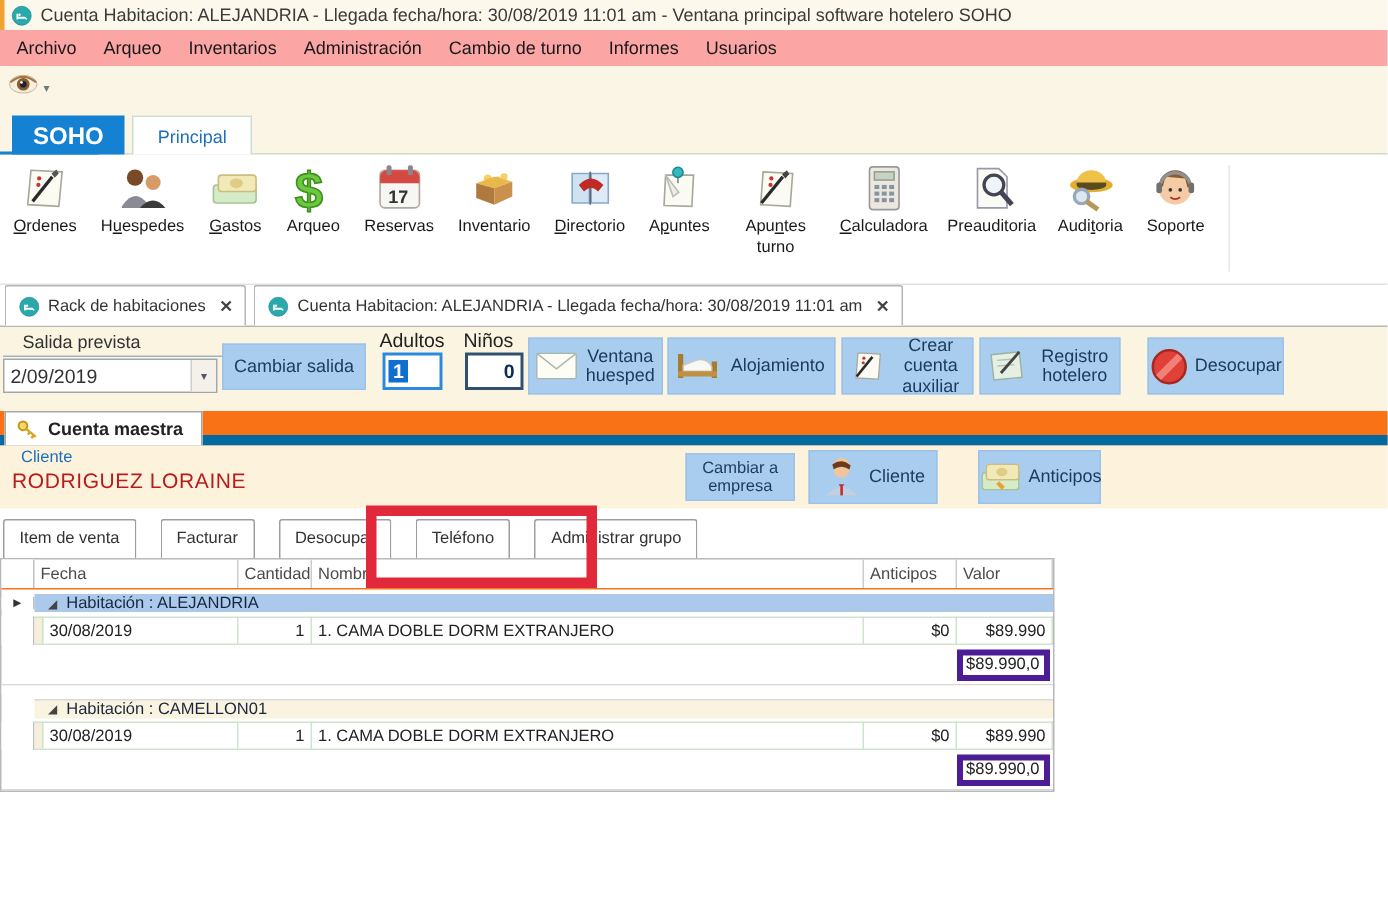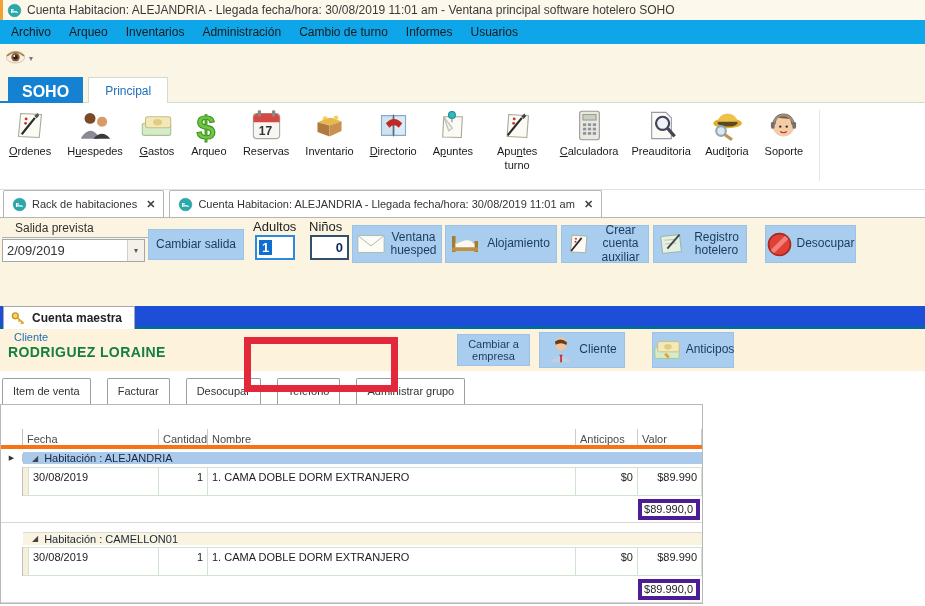--- a/index.html
+++ b/index.html
@@ -6,21 +6,21 @@
   html,body { width:925px; height:606px; }
   body { font-family:"Liberation Sans", sans-serif; background:#fff; position:relative; overflow:hidden; }
   #app { width:925px; height:606px; position:relative; background:#fff; }
 
   
   .titlebar { height:20px; background:#fdf8ec; border-left:3px solid #f0a233; display:flex; align-items:center; gap:5px; padding-left:4px; }
   .titlebar .app-ico svg { width:15px; height:15px; display:block; }
   .titlebar .title-text { font-size:12px; color:#3a3a3a; white-space:nowrap; }
 
   
-  .menubar { height:24px; background:#0ea5e9; display:flex; align-items:center; padding-left:2px; }
+  .menubar { height:24px; background:#fca5a5; display:flex; align-items:center; padding-left:2px; }
   .menu-item { font-size:12px; color:#1a1a1a; padding:4px 9px; cursor:default; }
 
   
   .quickbar { height:28px; background:#fbf5e6; display:flex; align-items:center; padding-left:5px; gap:3px; }
   .quickbar svg { width:21px; height:21px; }
   .quickbar .caret { font-size:8px; color:#777; }
 
   
   .ribbon-tabs { height:31px; background:#fbf5e6; display:flex; align-items:flex-end; padding-left:8px; position:relative; }
   .ribbon-tabs::after { content:""; position:absolute; left:0; right:0; bottom:0; height:1px; background:#cddfca; }
@@ -55,52 +55,52 @@
   .num-input { position:absolute; background:#fff; font-size:13px; font-weight:bold; color:#0a2a5c; display:flex; align-items:center; }
   #adultos-label { left:253px; top:1px; } 
   #adultos-input { left:255px; top:17px; width:40px; height:25px; border:2px solid #2b8ae0; padding-left:2px; }
   #adultos-input .sel { background:#0f6fd0; color:#fff; padding:0 3px; }
   #ninos-label { left:309px; top:1px; }
   #ninos-input { left:310px; top:17px; width:39px; height:25px; border:2px solid #30506e; justify-content:flex-end; padding-right:4px; }
   .ctrl-btn { position:absolute; top:7px; height:38px; gap:3px; padding:0 3px; }
   .ctrl-btn svg { flex:0 0 auto; }
 
   
-  .maestra-row { background:#1d4ed8; height:23px; border-bottom:3px solid #0369a1; position:relative;margin-top:32px; }
+  .maestra-row { background:#f97316; height:23px; border-bottom:7px solid #0369a1; position:relative; }
   .maestra-tab { position:absolute; left:3px; top:0; height:23px; display:flex; align-items:center; gap:5px; padding:0 12px 0 6px; border:1px solid #a8a8a8; border-bottom:none; background:#fff; }
   .maestra-tab svg { width:17px; height:17px; }
   .maestra-tab .mlabel { font-size:12px; font-weight:bold; color:#222; }
 
   
   .cliente-strip { background:#fdf3dc; height:42px; position:relative; }
   .cliente-label { position:absolute; left:14px; top:2px; font-size:11px; color:#1e6fba; }
-  .cliente-name { position:absolute; left:8px; top:15px; font-size:14px; color:#15803d; letter-spacing:0.4px;font-weight:bold; }
+  .cliente-name { position:absolute; left:8px; top:15px; font-size:14px; color:#b91c1c; letter-spacing:0.4px; }
   .acct-btn { position:absolute; gap:4px; }
   #btn-cambiar-empresa { left:457px; top:5px; width:73px; height:32px; font-size:11px; }
   #btn-cliente { left:539px; top:3px; width:86px; height:36px; }
   #btn-anticipos { left:652px; top:3px; width:82px; height:36px; }
 
   
   .tabs-row { background:#fff; height:33px; display:flex; align-items:flex-end; padding-left:2px; position:relative; }
   .acct-tab { border:1px solid #9e9e9e; border-bottom:none; border-radius:2px 2px 0 0; background:#fff; font-size:11px; color:#333; height:26px; padding:6px 10px 0; margin-right:16px; white-space:nowrap; }
   .acct-tab.active { height:31px; padding-top:9px; z-index:2; }
 
   
   .grid { width:703px; border:1px solid #b8b8b8; background:#fff; font-size:11px; color:#222; }
   .g-row { display:flex; }
   .cell { overflow:hidden; white-space:nowrap; }
   .ind { width:22px; flex:0 0 22px; background:#fff; border-right:1px solid #c0c0c0; display:flex; align-items:center; justify-content:center; font-size:7px; color:#333; }
-  .g-header { height:20px; border-bottom:4px solid #f97316; color:#4a4a4a;margin-top:24px; }
+  .g-header { height:20px; border-bottom:1px solid #f97316; color:#4a4a4a; }
   .g-header .cell { border-right:1px solid #cccccc; padding:4px 0 0 4px; }
   .g-group { height:18px; align-items:center; }
   .g-group .gcell { flex:1; display:flex; align-items:center; gap:6px; padding-left:9px; color:#17263e; }
   .g-group .tri { font-size:8px; color:#444; }
   .g-group.sel .gcell { background:#abc9ea; }
   .g-group.plain .gcell { background:#faf3e0; border-top:1px solid #dadada; }
-  .g-data { height:29px; }
+  .g-data { height:19px; }
   .g-data .cell { border-right:1px solid #cfe3cf; border-top:1px solid #cfe3cf; border-bottom:1px solid #cfe3cf; padding:3px 4px 0; }
   .g-data .indent { background:#f5efdc; padding:0; }
   .r { text-align:right; }
   .g-summary { height:27px; align-items:center; border-bottom:1px solid #d6d6d6; }
   .g-summary .box { border:4px solid #4c1d95; background:#fff; height:21px; display:flex; align-items:center; justify-content:flex-end; padding:0 3px; }
   .g-gap { height:6px; background:#fff; }
 
   
   .annotation-box { position:absolute; left:244px; top:337px; width:154px; height:55px; border:7px solid #e2293c; z-index:50; pointer-events:none; }
 </style>

